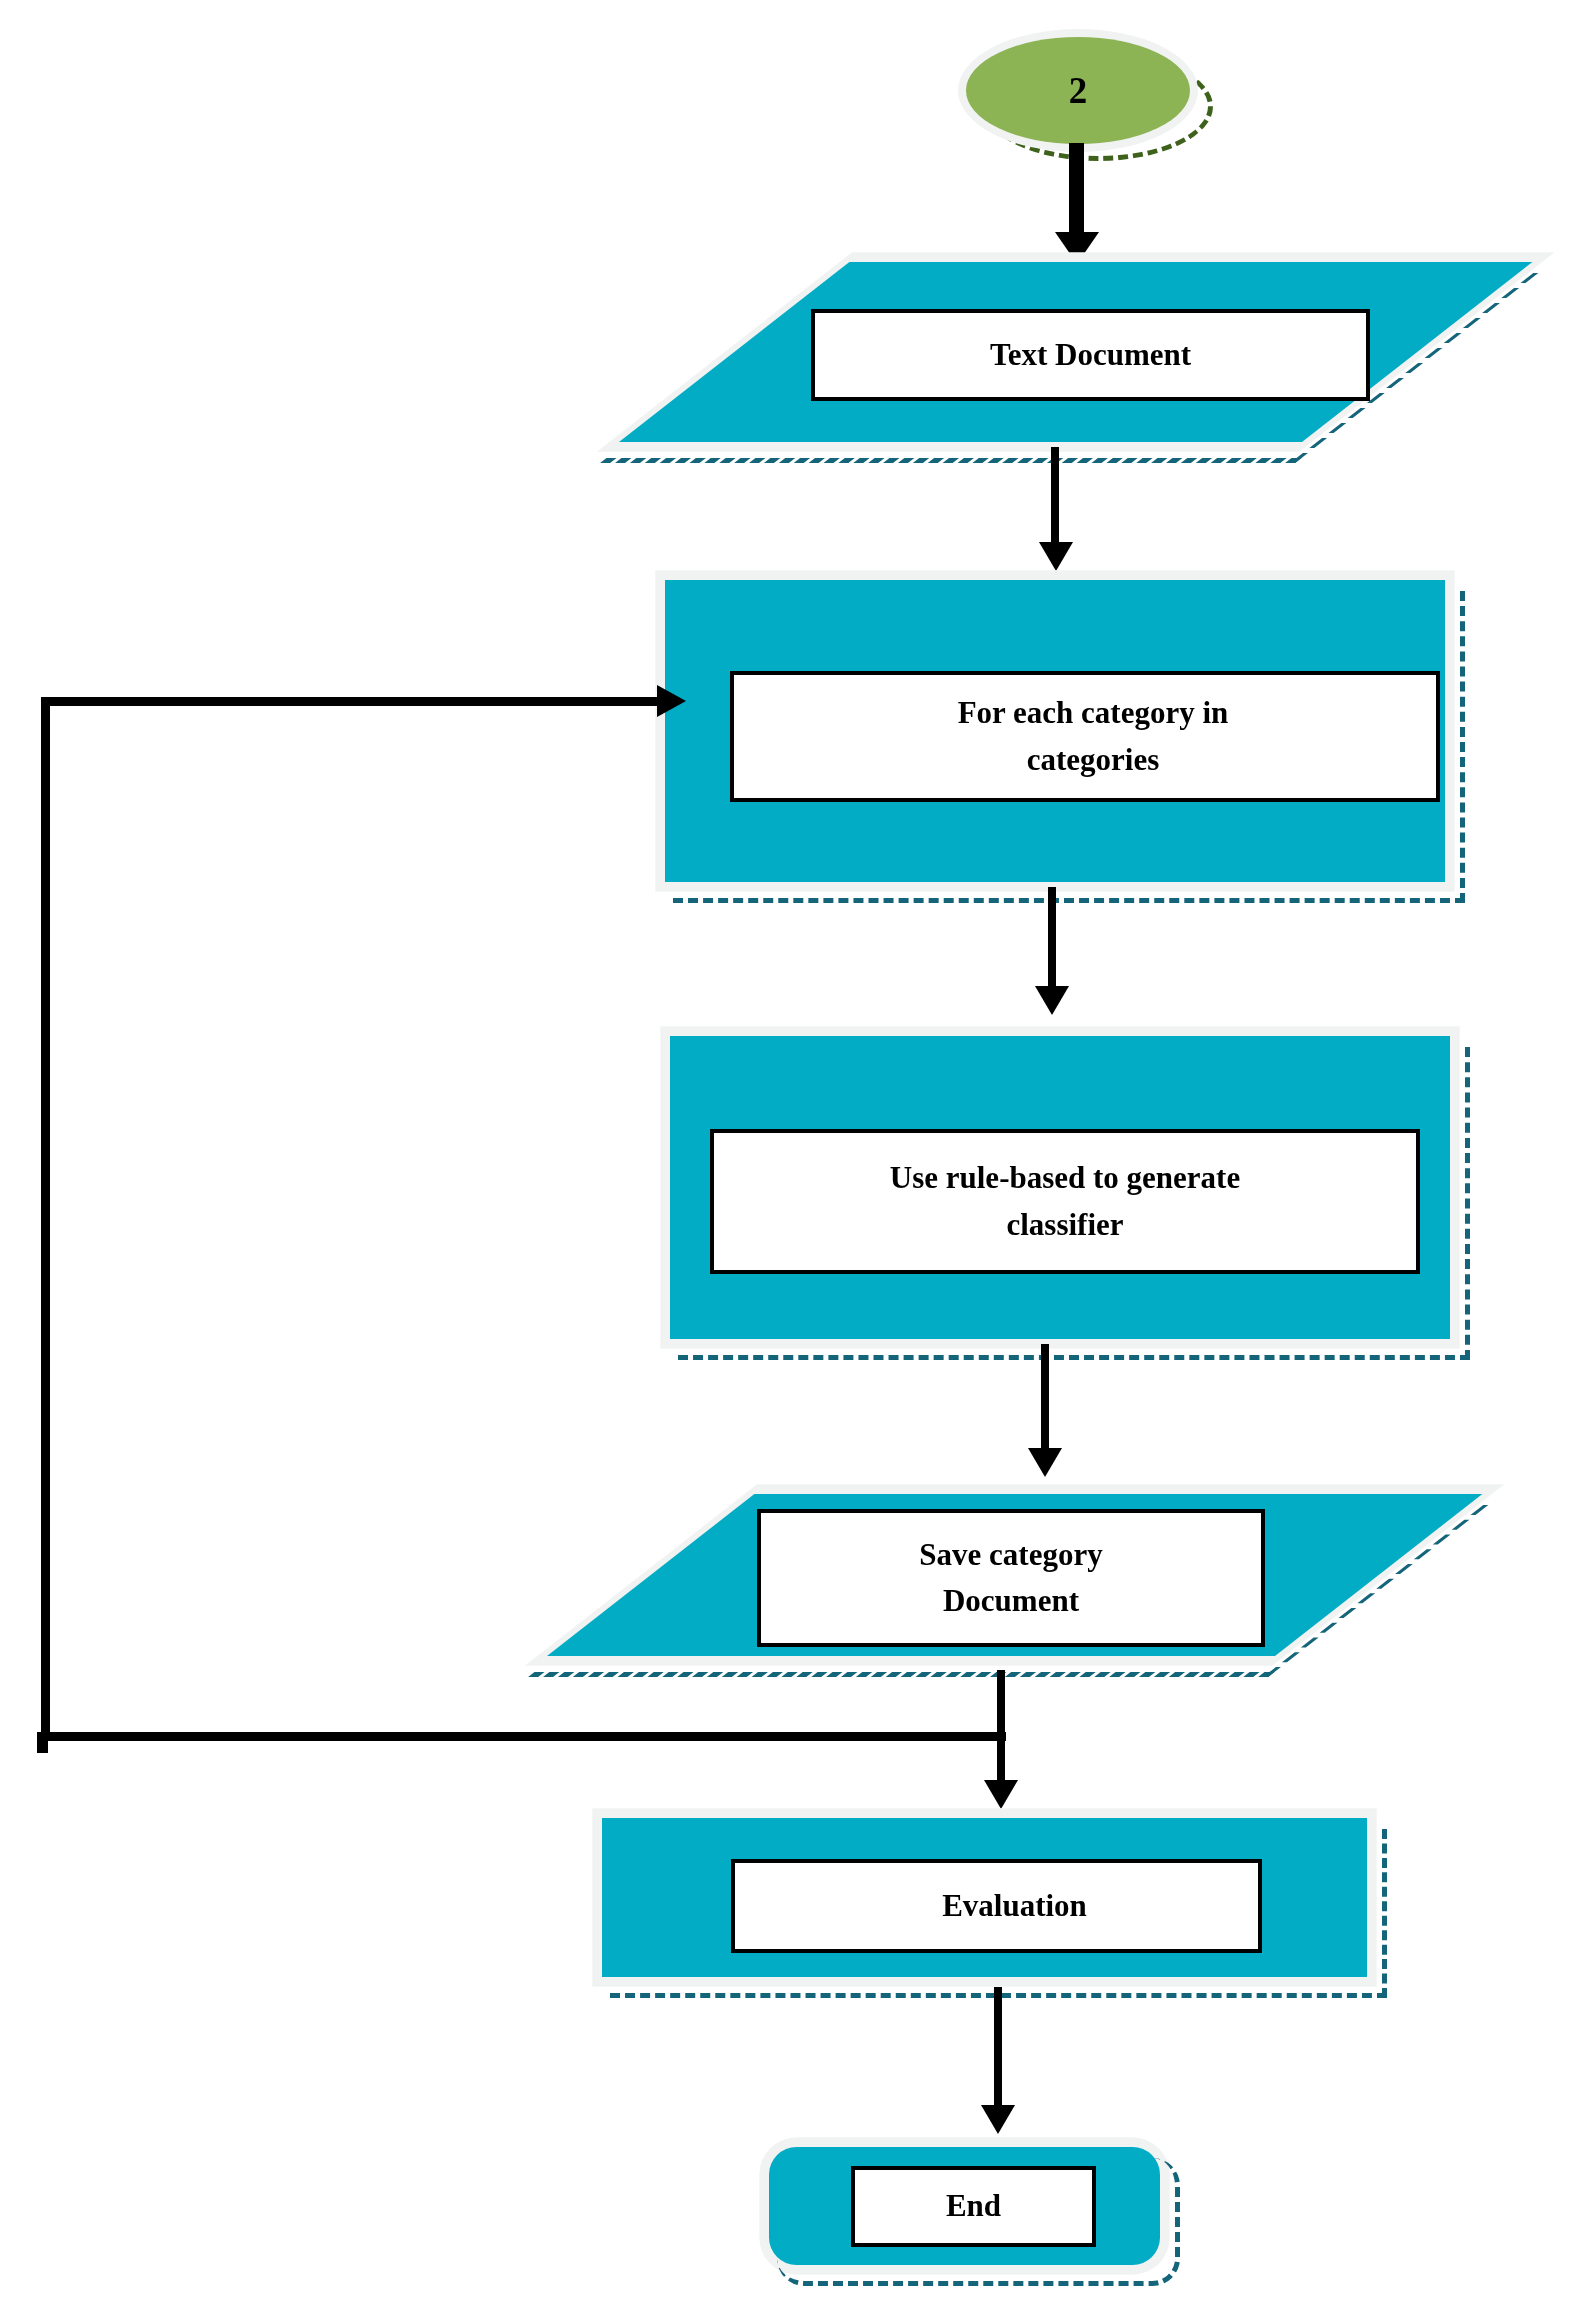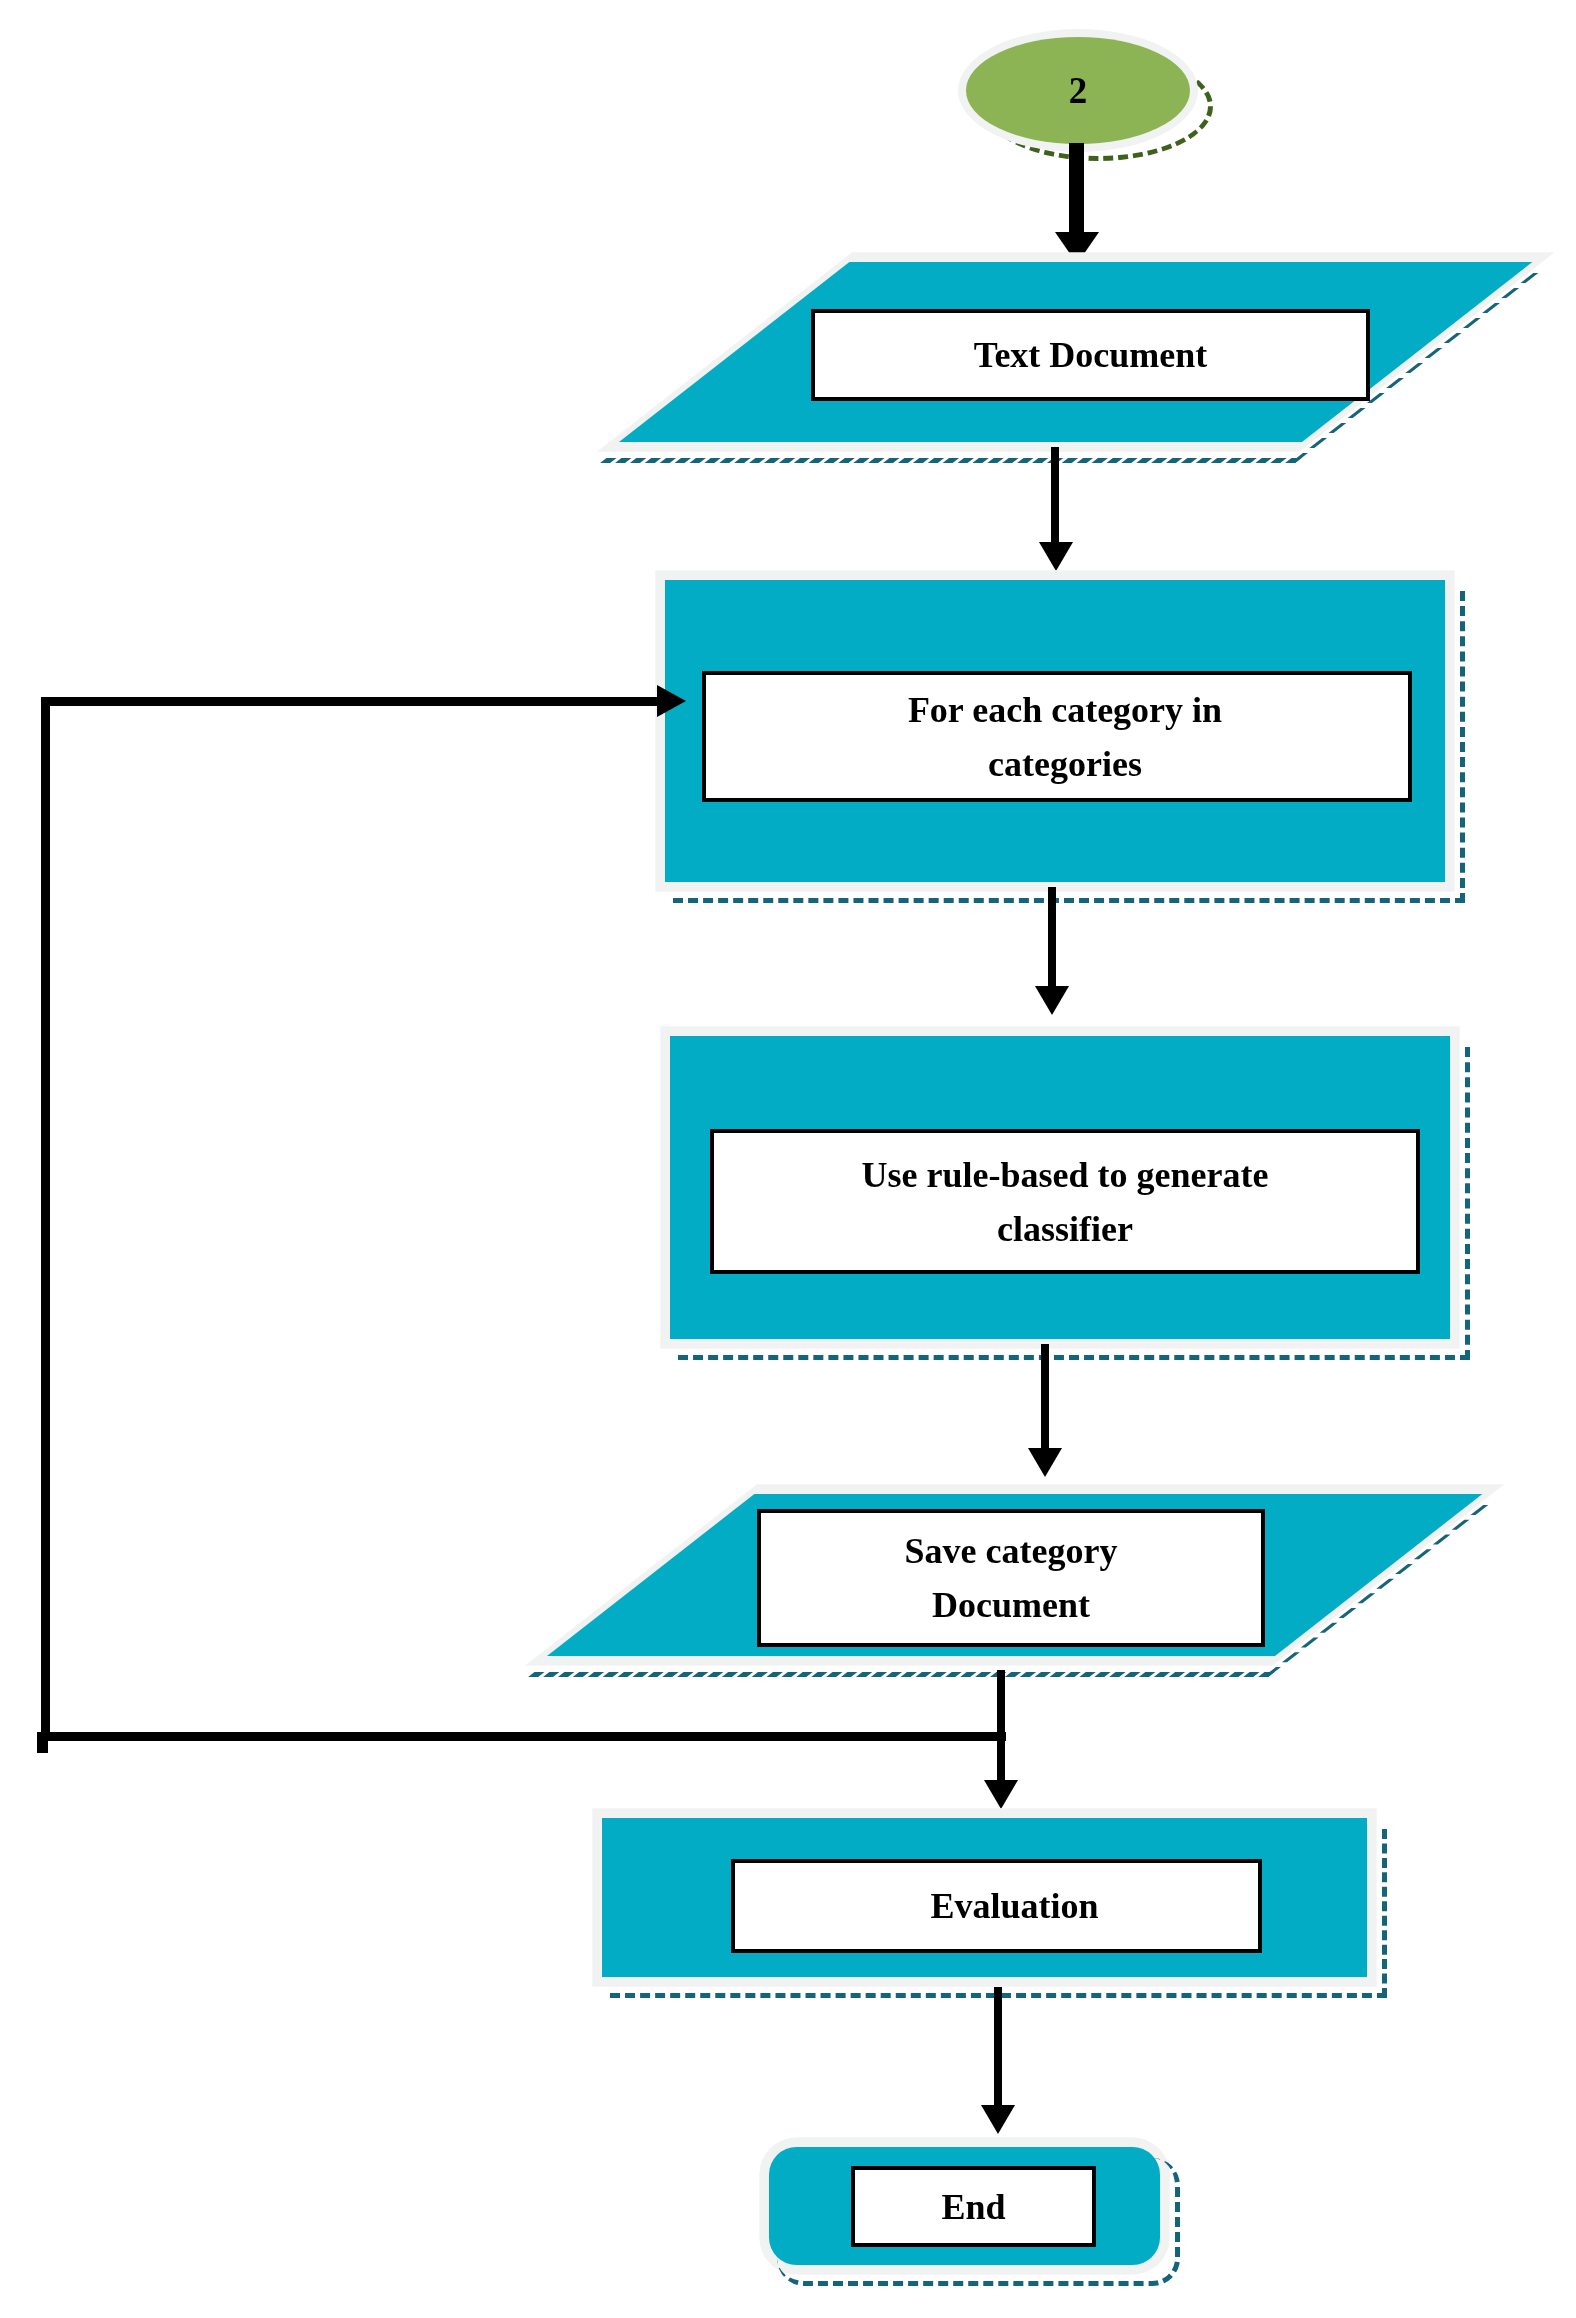--- a/index.html
+++ b/index.html
@@ -28,21 +28,21 @@
   .endbox::after { border-radius: 27.6px; }
 
   .label-box {
     position: absolute;
     background: #ffffff;
     border: 4.9px solid #000;
     display: flex; align-items: center; justify-content: center;
     text-align: center;
     white-space: pre-line;
     font-weight: 600;
-    font-size: 36px;
+    font-size: 31px;
     line-height: 1.5;
   }
 
   
   .start-dash {
     position: absolute; left: 983px; top: 52px; width: 230px; height: 109px;
     border-radius: 50%;
     border: 5.7px dashed var(--gdash);
     border-top-color: transparent; border-left-color: transparent;
   }
@@ -76,21 +76,21 @@
   <div class="ln" style="left:1069px; top:143px; width:14.6px; height:91px;"></div>
   <div class="head-down big" style="left:1055px; top:232px;"></div>
 
   <div class="shape para" style="left:619px; top:262px; width:683px; height:180px;"></div>
   <div class="label-box" style="left:811px; top:309px; width:559px; height:92px;">Text Document</div>
 
   <div class="ln" style="left:1051px; top:447px; width:8px; height:97px;"></div>
   <div class="head-down" style="left:1039px; top:542px;"></div>
 
   <div class="shape rbox" style="left:665px; top:580px; width:780px; height:302px;"></div>
-  <div class="label-box" style="left:702px; top:671px; width:710px; height:131px;padding-left:16px;">For each category in
+  <div class="label-box" style="left:730px; top:671px; width:710px; height:131px;padding-left:16px;">For each category in
 categories</div>
 
   <div class="ln" style="left:1048px; top:887px; width:8px; height:99px;"></div>
   <div class="head-down" style="left:1035px; top:986px;"></div>
 
   <div class="shape rbox" style="left:670px; top:1036px; width:780px; height:303px;"></div>
   <div class="label-box" style="left:710px; top:1129px; width:710px; height:145px;">Use rule-based to generate
 classifier</div>
 
   <div class="ln" style="left:1041px; top:1344px; width:8px; height:104px;"></div>

